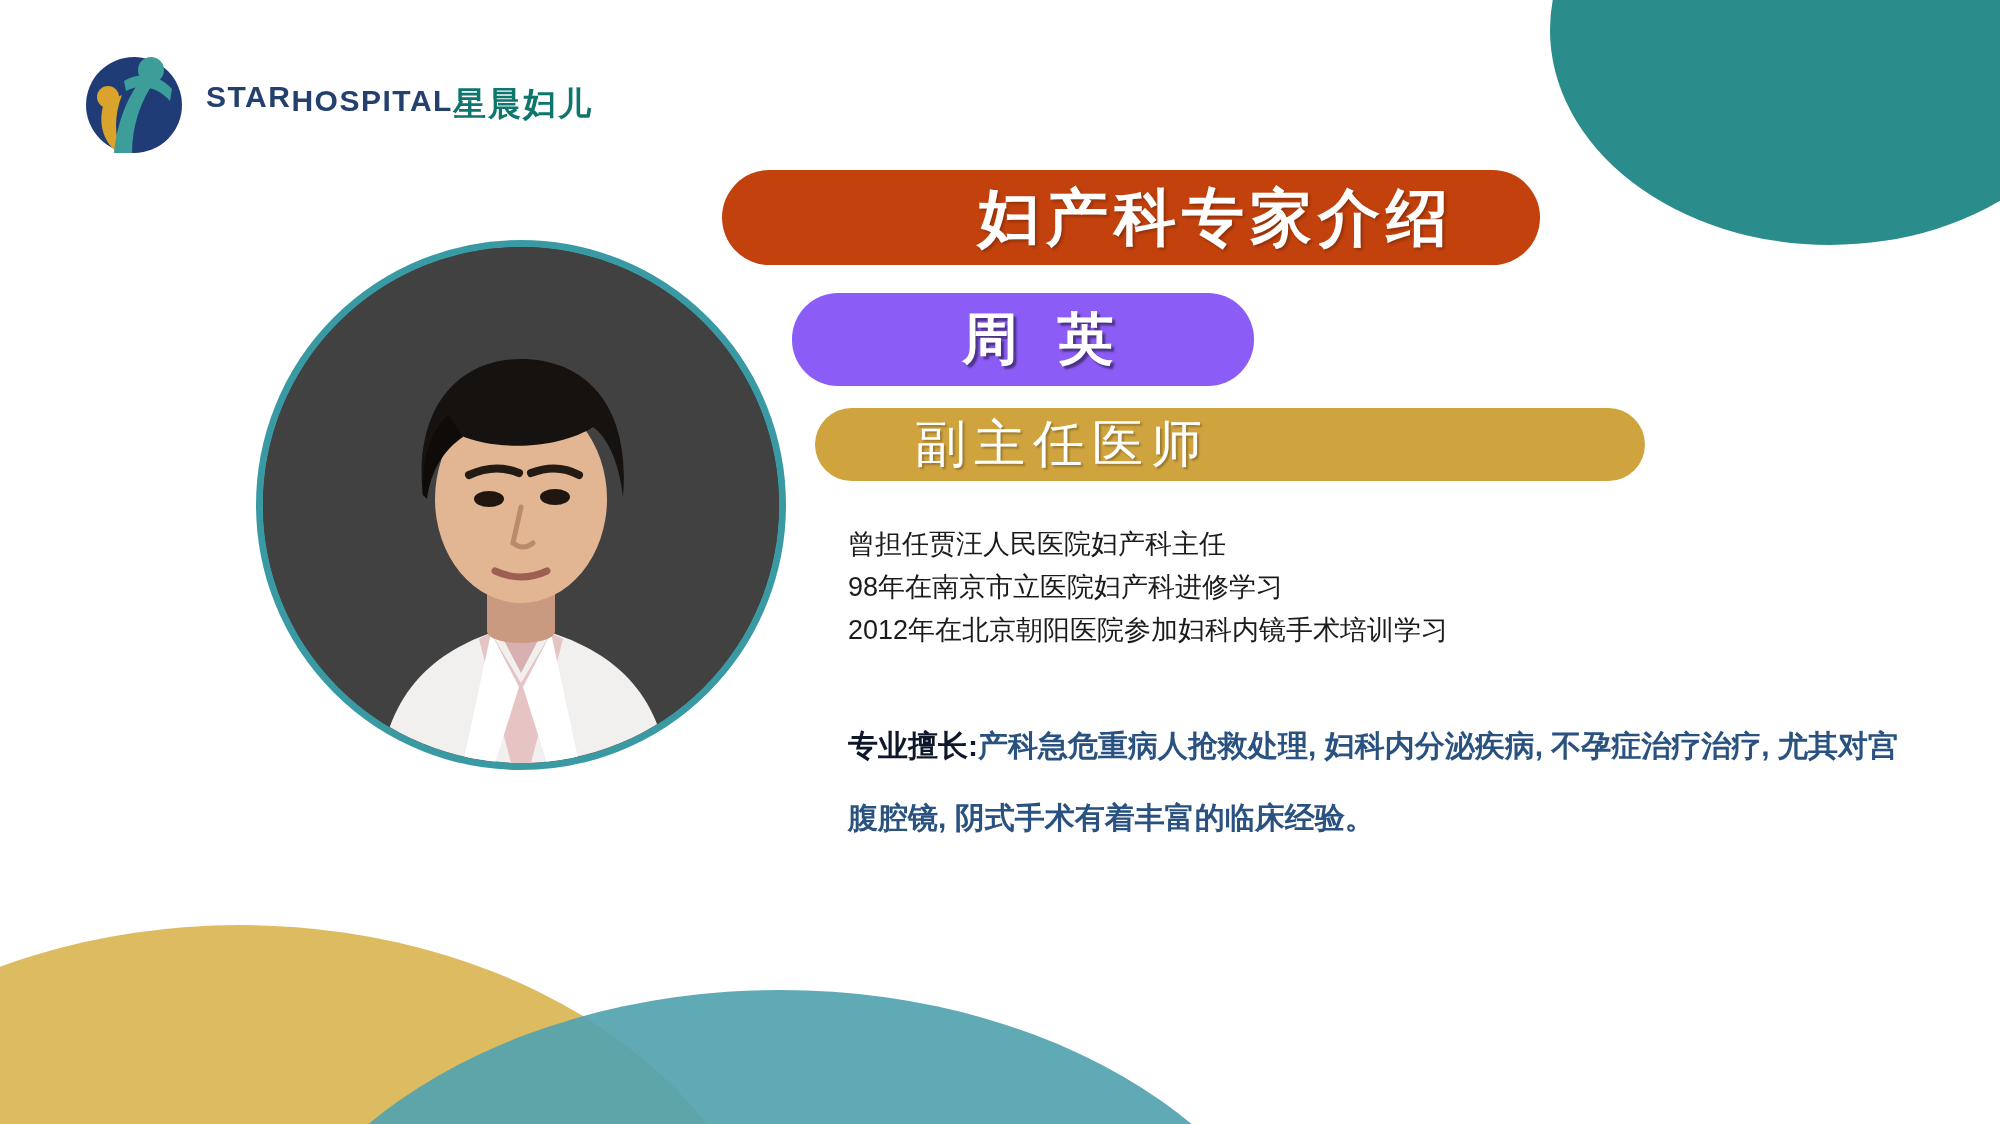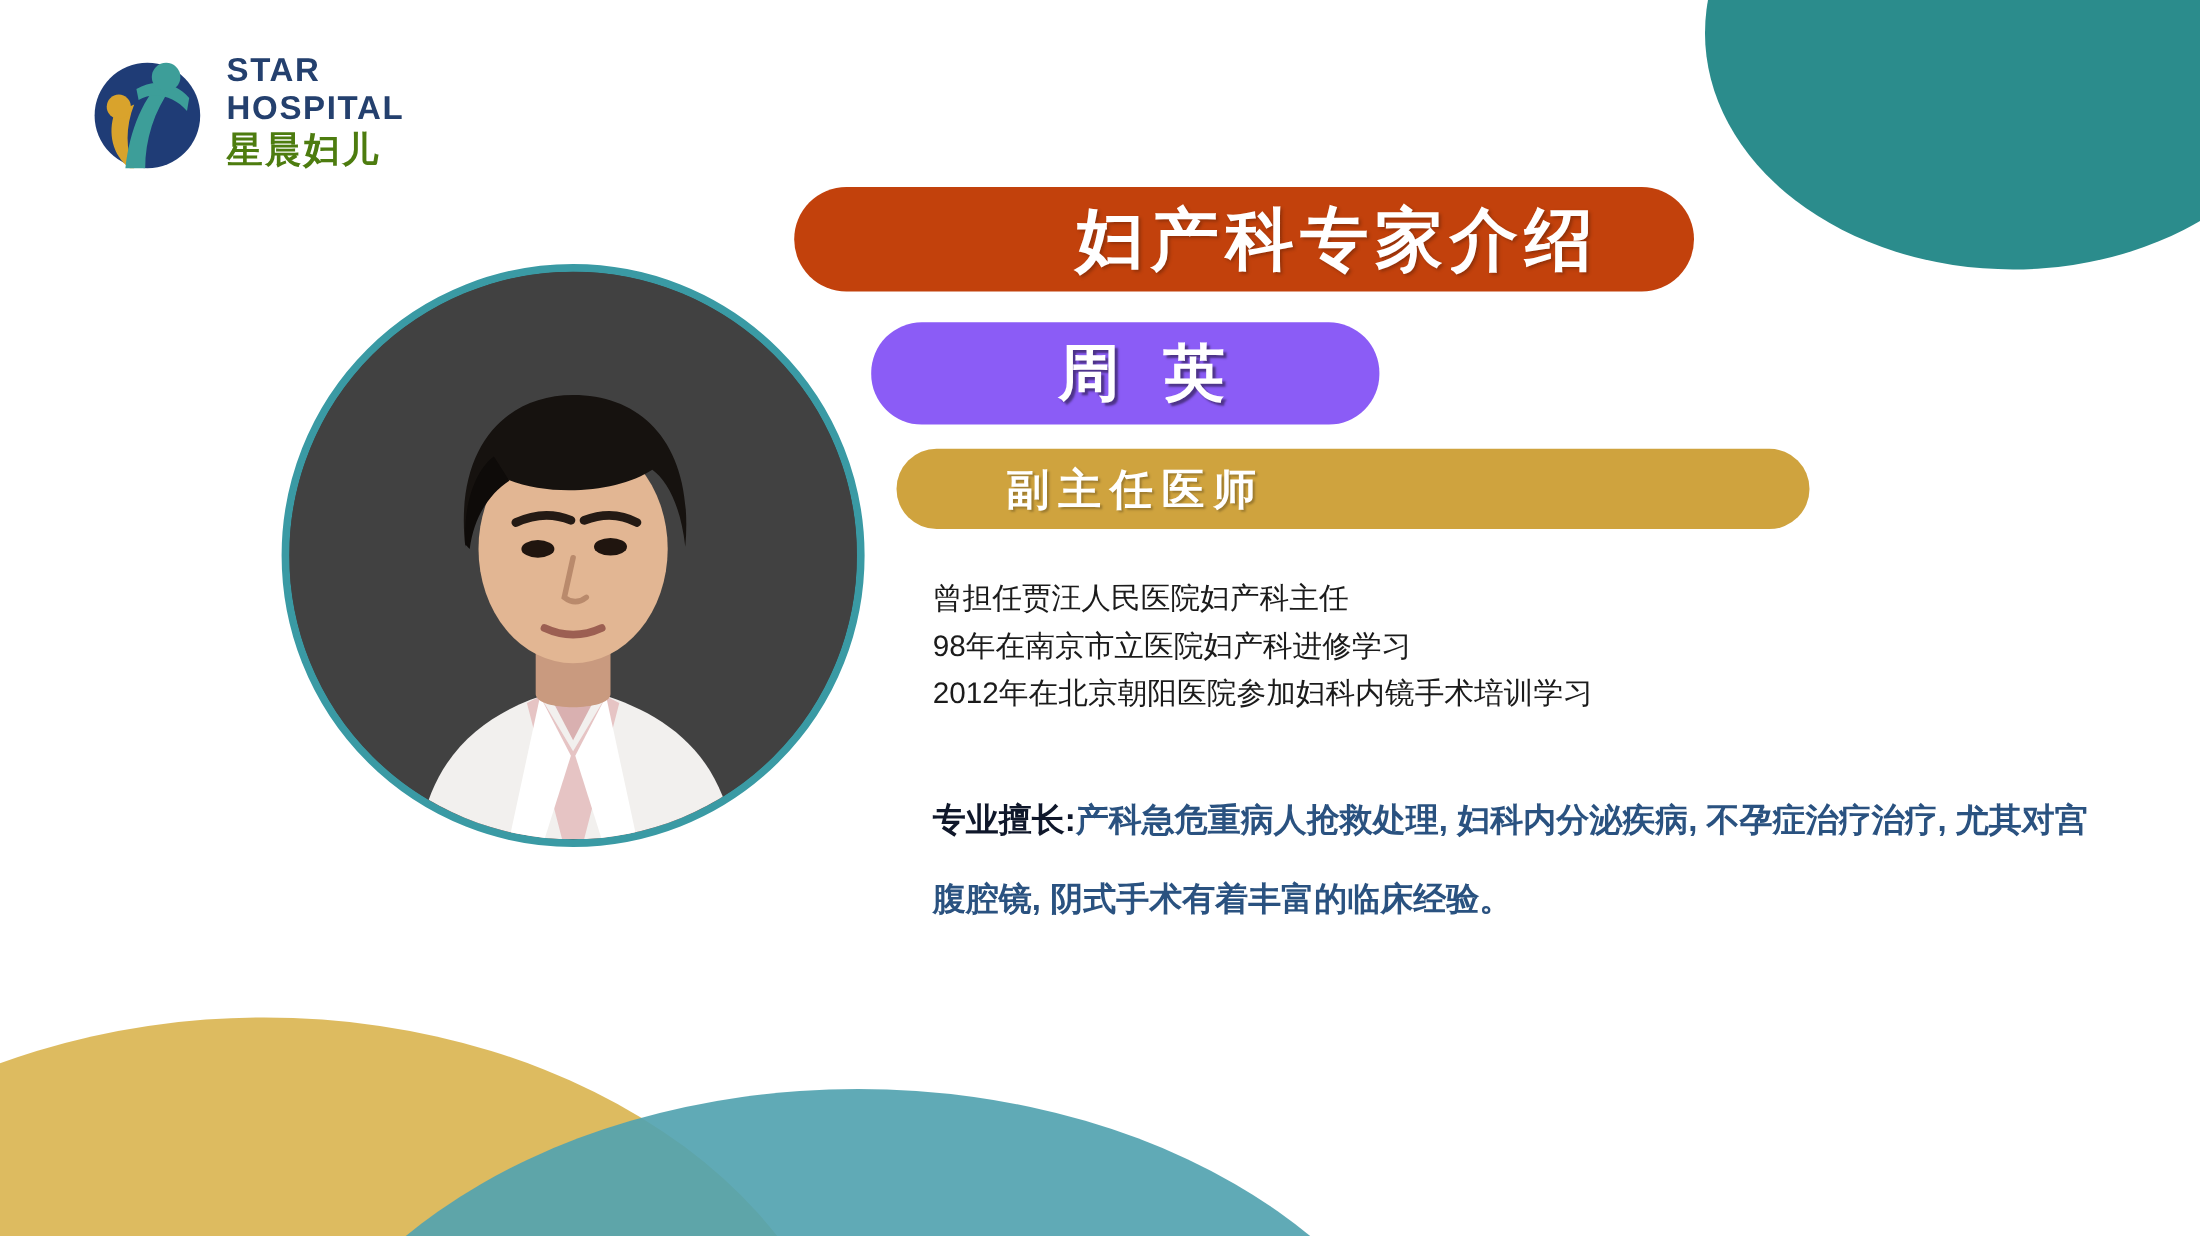--- a/index.html
+++ b/index.html
@@ -51,36 +51,36 @@
     position: absolute;
     left: 78px;
     top: 45px;
     display: flex;
     align-items: center;
     gap: 16px;
   }
   .logo-mark { width: 112px; height: 112px; display: block; }
   .logo-text {
     display: flex;
-    flex-direction: column;
+    flex-direction: row;
     line-height: 1.0;
     color: #24406e;
   }
   .logo-line1, .logo-line2 {
     font-size: 30px;
     font-weight: bold;
     letter-spacing: 1.5px;
   }
   .logo-line2 { margin-top: 4px; }
   .logo-cn {
     font-size: 33px;
     font-weight: bold;
     letter-spacing: 2px;
     margin-top: 5px;
-    color: #4d7c0f;
+    color: #0f766e;
   }
 
   
   .portrait {
     position: absolute;
     left: 256px;
     top: 240px;
     width: 516px;
     height: 516px;
     border-radius: 50%;
@@ -137,22 +137,22 @@
     left: 815px;
     top: 408px;
     width: 830px;
     height: 73px;
     background: #cfa33e;
     border-radius: 37px;
     justify-content: flex-start;
     padding-left: 100px;
   }
   .banner-role .txt {
-    font-size: 39px;
-    font-weight: bold;
+    font-size: 51px;
+    font-weight: normal;
     letter-spacing: 8px;
     text-shadow: 2px 2px 2px rgba(0,0,0,.25);
     white-space: nowrap;
   }
 
   
   .wedge {
     position: absolute;
     left: 140px;
     top: 150px;

